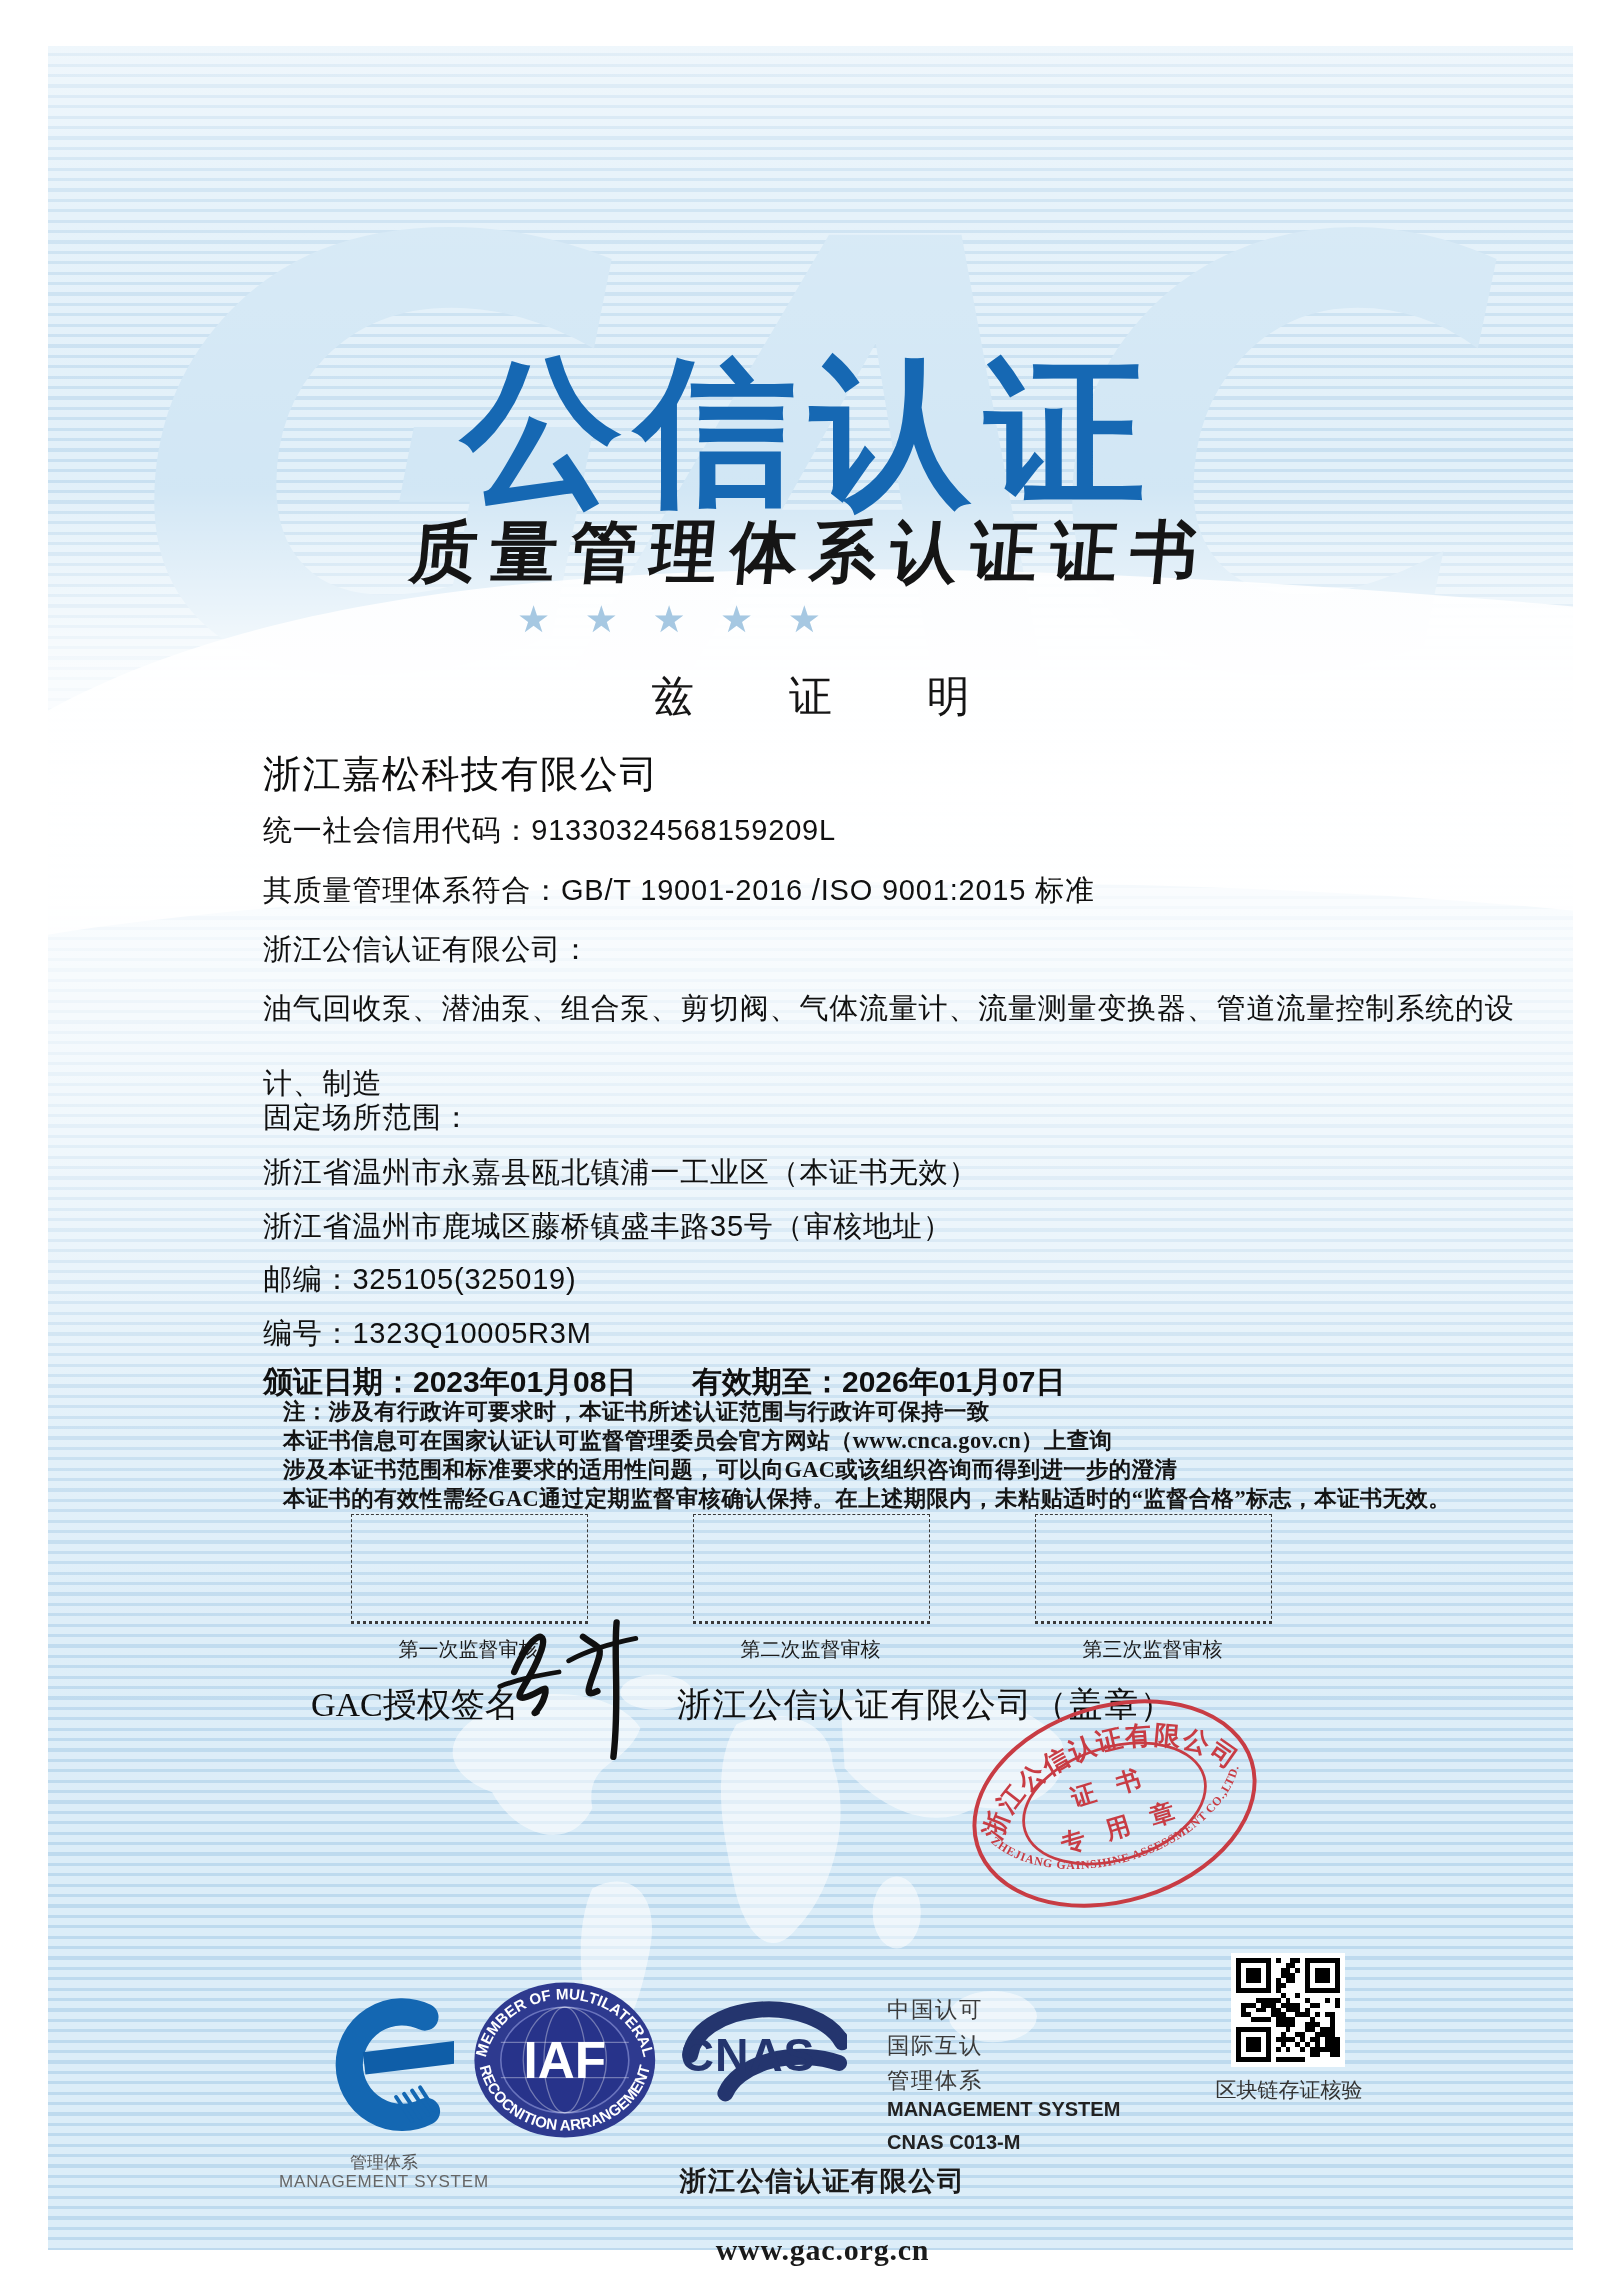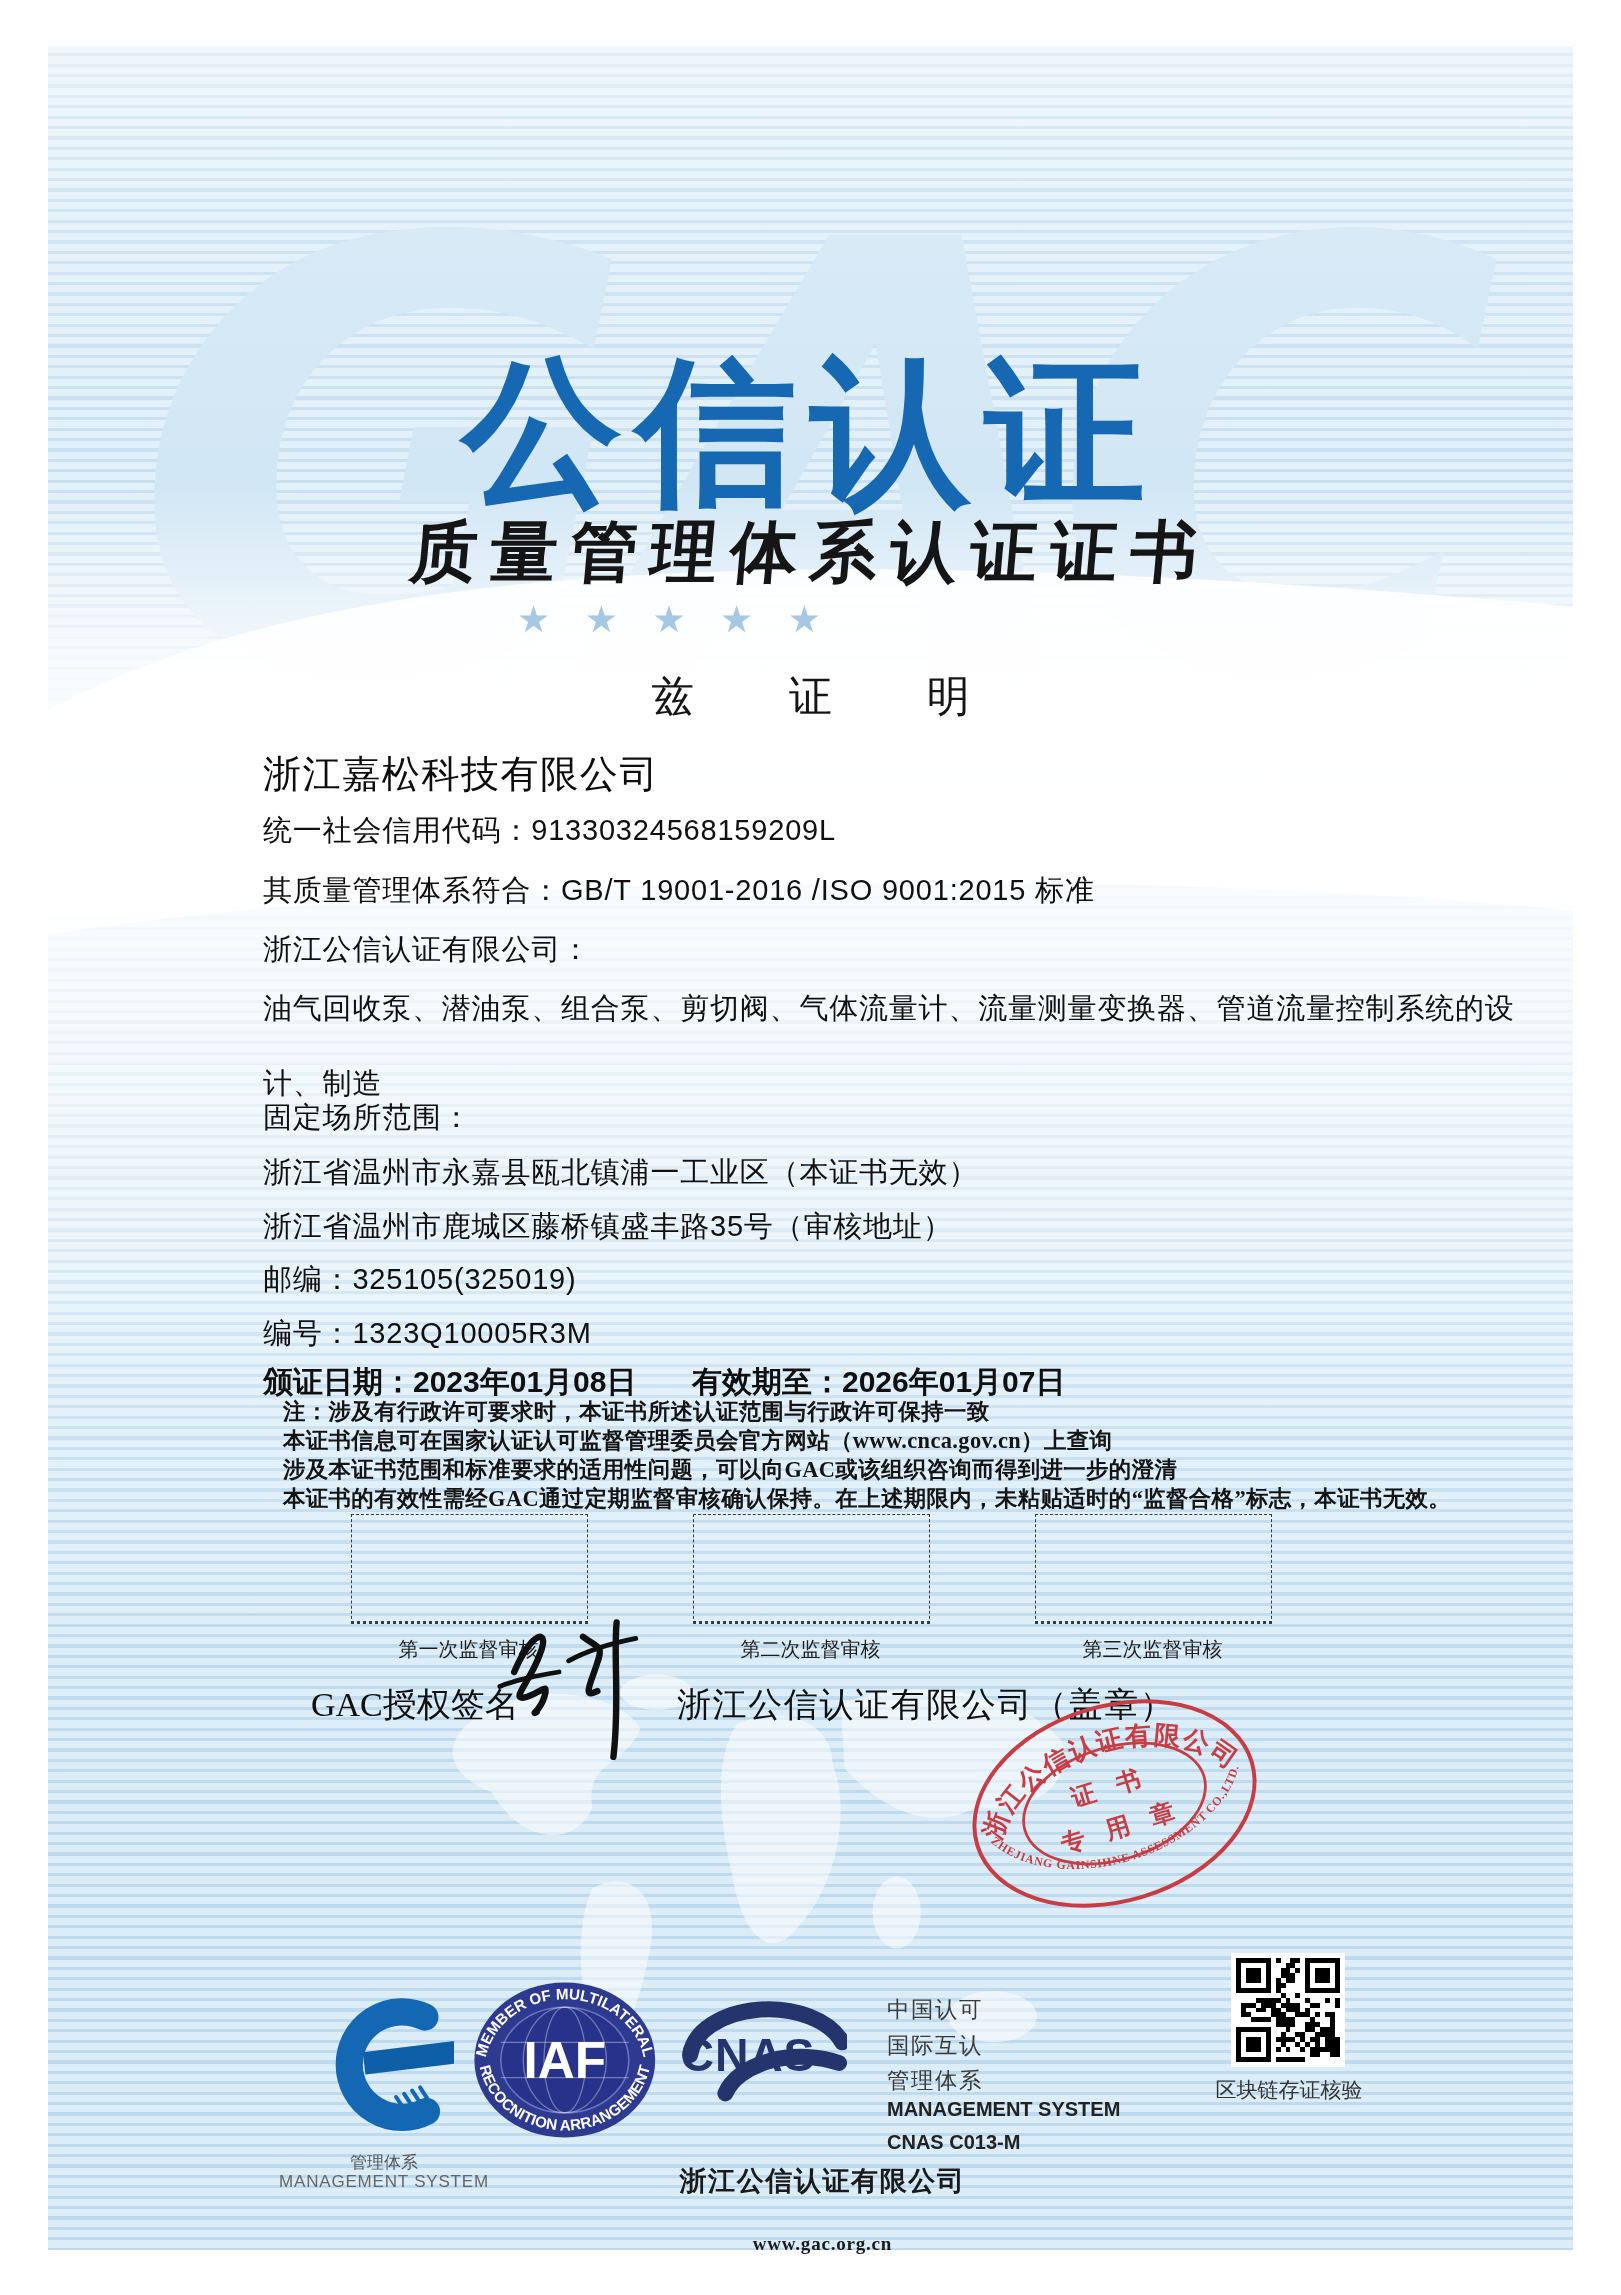--- a/index.html
+++ b/index.html
@@ -407,15 +407,15 @@
         <div style="position: absolute; left: 71.4286%; top: 4.7619%; width: 23.8095%; height: 23.8095%; background: rgb(255, 255, 255);"></div>
         <div style="position: absolute; left: 76.1905%; top: 9.52381%; width: 14.2857%; height: 14.2857%; background: rgb(0, 0, 0);"></div>
         <div style="position: absolute; left: 0%; top: 66.6667%; width: 33.3333%; height: 33.3333%; background: rgb(0, 0, 0);"></div>
         <div style="position: absolute; left: 4.7619%; top: 71.4286%; width: 23.8095%; height: 23.8095%; background: rgb(255, 255, 255);"></div>
         <div style="position: absolute; left: 9.52381%; top: 76.1905%; width: 14.2857%; height: 14.2857%; background: rgb(0, 0, 0);"></div>
       </div>
   </div>
   <div class="abs qr-label">区块链存证核验</div>
 
   <div class="abs footer-line" style="top:2163px;font-size:27px">浙江公信认证有限公司</div>
-  <div class="abs footer-line" style="top:2233px;font-size:19px;letter-spacing:0.8px">www.gac.org.cn</div>
+  <div class="abs footer-line" style="top:2233px;font-size:30px;letter-spacing:0.8px">www.gac.org.cn</div>
 </div>
 
 
 </body></html>

